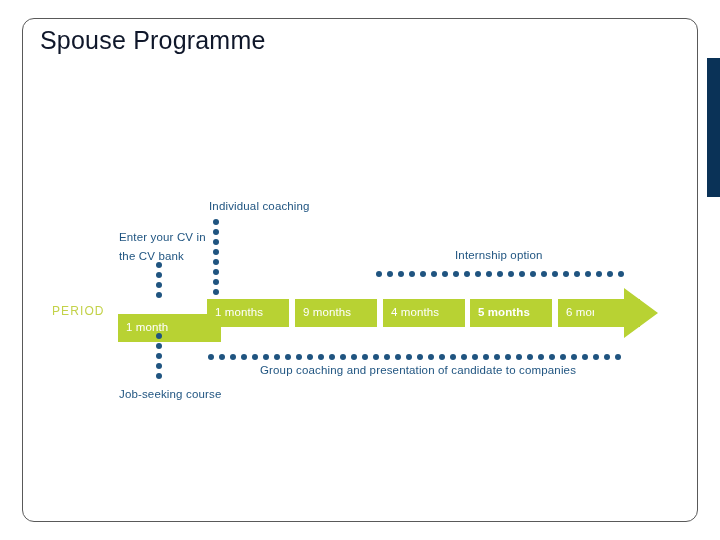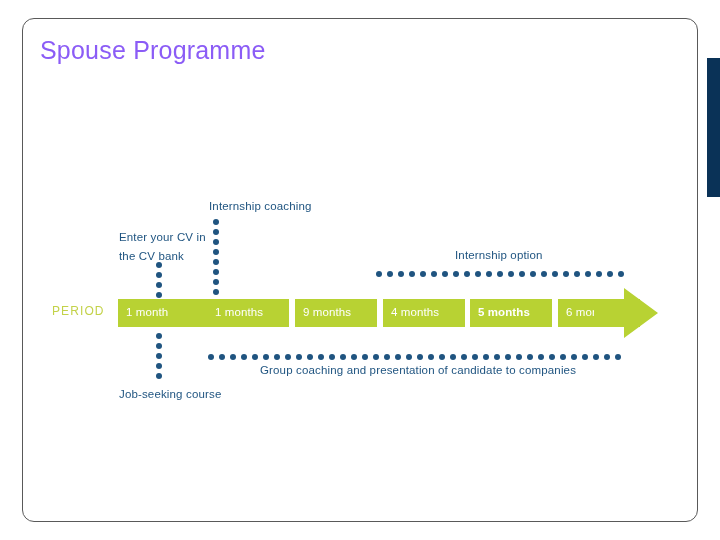--- a/index.html
+++ b/index.html
@@ -37,24 +37,24 @@
     width: 13px;
     height: 139px;
     background: #0A3257;
     z-index: 1;
   }
 
   
   #slide-title {
     position: absolute;
     left: 40px;
-    top: 35px;
+    top: 25px;
     font-size: 25px;
     line-height: 30px;
-    color: #8b5cf6;
+    color: #0f172a;
     letter-spacing: 0.2px;
     white-space: nowrap;
     z-index: 5;
   }
 
   
   #diagram {
     position: absolute;
     left: 0;
     top: 0;
@@ -130,21 +130,21 @@
 
 <div id="slide-frame"></div>
 
 <div id="slide-title">Spouse Programme</div>
 
 <div id="diagram">
 
   <div id="period-label">PERIOD</div>
 
   <div id="timeline-bars">
-      <div class="month-bar" style="left: 118px; width: 103px;">
+      <div class="month-bar" style="left: 118px; width: 103px; margin-top: 15px;">
         <span>1 month</span>
       </div>
       <div class="month-bar" style="left: 207px; width: 82px;">
         <span>1 months</span>
       </div>
       <div class="month-bar" style="left: 295px; width: 82px;">
         <span>9 months</span>
       </div>
       <div class="month-bar" style="left: 383px; width: 82px;">
         <span>4 months</span>
@@ -155,21 +155,21 @@
       <div class="month-bar" style="left: 558px; width: 82px;">
         <span>6 months</span>
       </div>
     </div>
 
   <svg id="timeline-arrow" viewBox="0 0 64 50" xmlns="http://www.w3.org/2000/svg">
     <polygon points="0,11 0,39 30,39 30,50 64,25 30,0 30,11" fill="#B8D233"></polygon>
   </svg>
 
   <div id="annotation-layer">
-      <div class="annot" style="left: 209px; top: 200px;">Internship coaching</div>
+      <div class="annot" style="left: 209px; top: 200px;">Individual coaching</div>
       <div class="dot-col" style="left: 213px; top: 219px; width: 6px; height: 75px;">
         <i class="dot" style="left: 0px; top: 0px;"></i>
         <i class="dot" style="left: 0px; top: 10px;"></i>
         <i class="dot" style="left: 0px; top: 20px;"></i>
         <i class="dot" style="left: 0px; top: 30px;"></i>
         <i class="dot" style="left: 0px; top: 40px;"></i>
         <i class="dot" style="left: 0px; top: 50px;"></i>
         <i class="dot" style="left: 0px; top: 60px;"></i>
         <i class="dot" style="left: 0px; top: 70px;"></i>
       </div>

